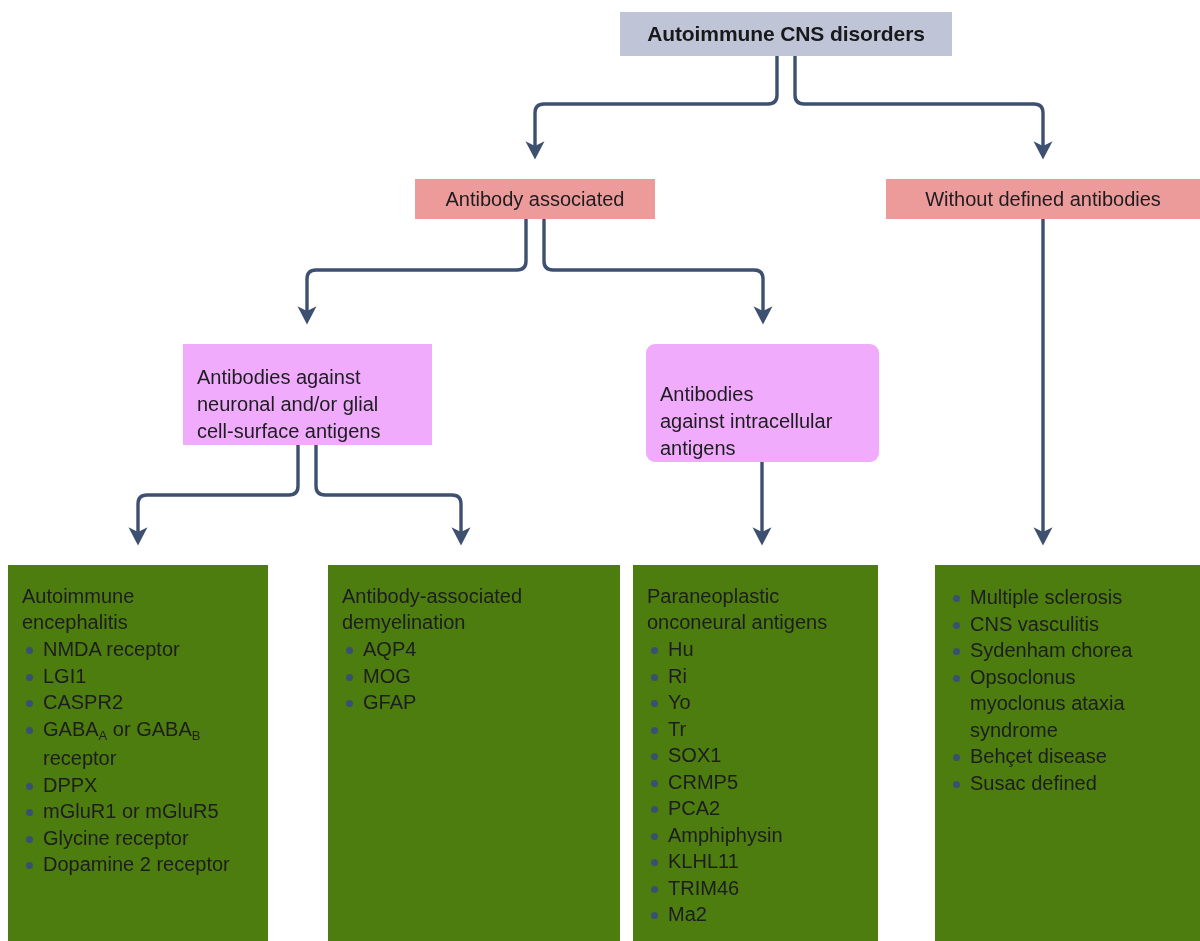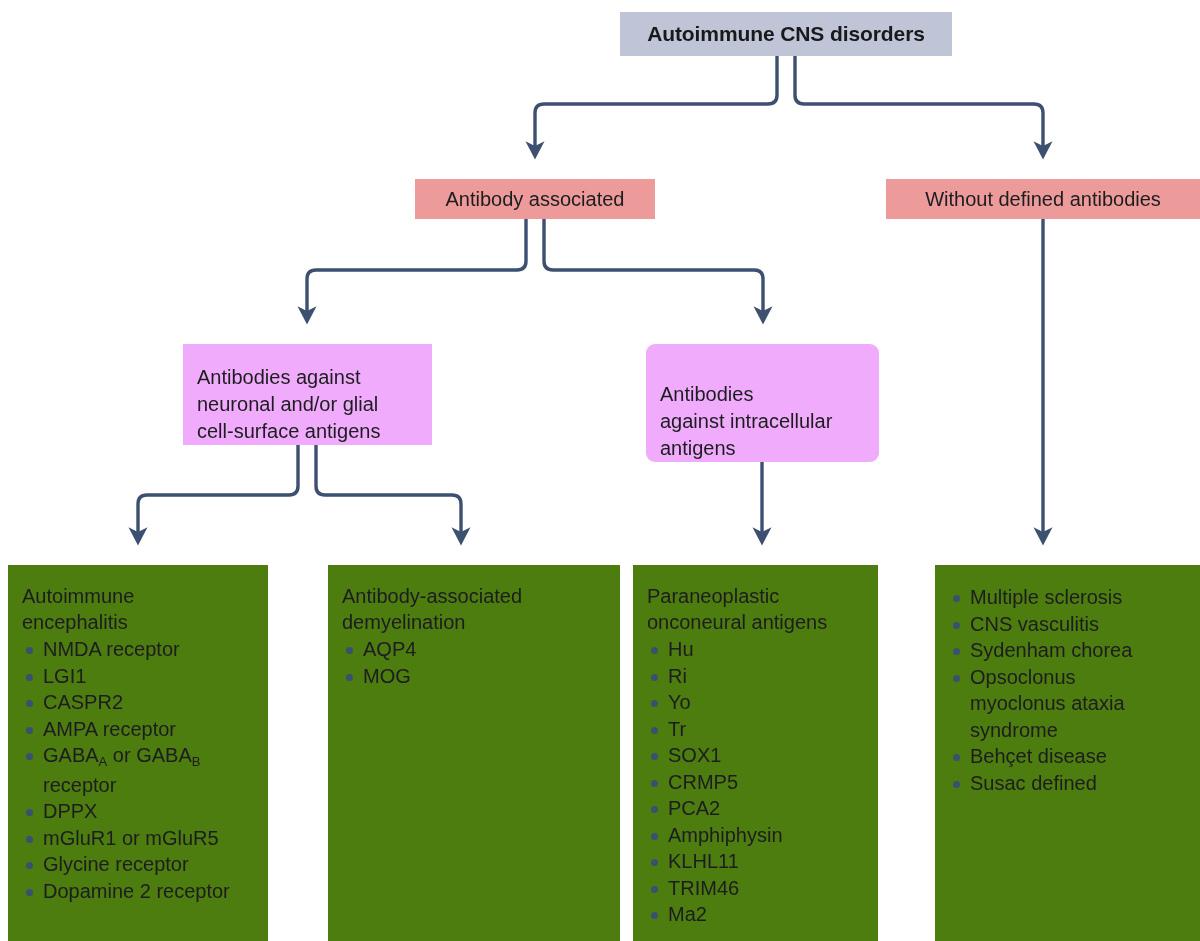--- a/index.html
+++ b/index.html
@@ -212,35 +212,35 @@
 antigens</span>
   </div>
 
   <div class="node node-yellow leaf-1">
     <div class="leaf-heading">Autoimmune
 encephalitis</div>
     <ul class="leaf-list">
         <li>NMDA receptor</li>
         <li>LGI1</li>
         <li>CASPR2</li>
-        <li>AMPA receptor</li>
         <li>GABA<sub>A</sub> or GABA<sub>B</sub><br>receptor</li>
         <li>DPPX</li>
         <li>mGluR1 or mGluR5</li>
         <li>Glycine receptor</li>
         <li>Dopamine 2 receptor</li>
       </ul>
   </div>
 
   <div class="node node-yellow leaf-2">
     <div class="leaf-heading">Antibody-associated
 demyelination</div>
     <ul class="leaf-list">
         <li>AQP4</li>
         <li>MOG</li>
+        <li>GFAP</li>
       </ul>
   </div>
 
   <div class="node node-yellow leaf-3">
     <div class="leaf-heading">Paraneoplastic
 onconeural antigens</div>
     <ul class="leaf-list">
         <li>Hu</li>
         <li>Ri</li>
         <li>Yo</li>

